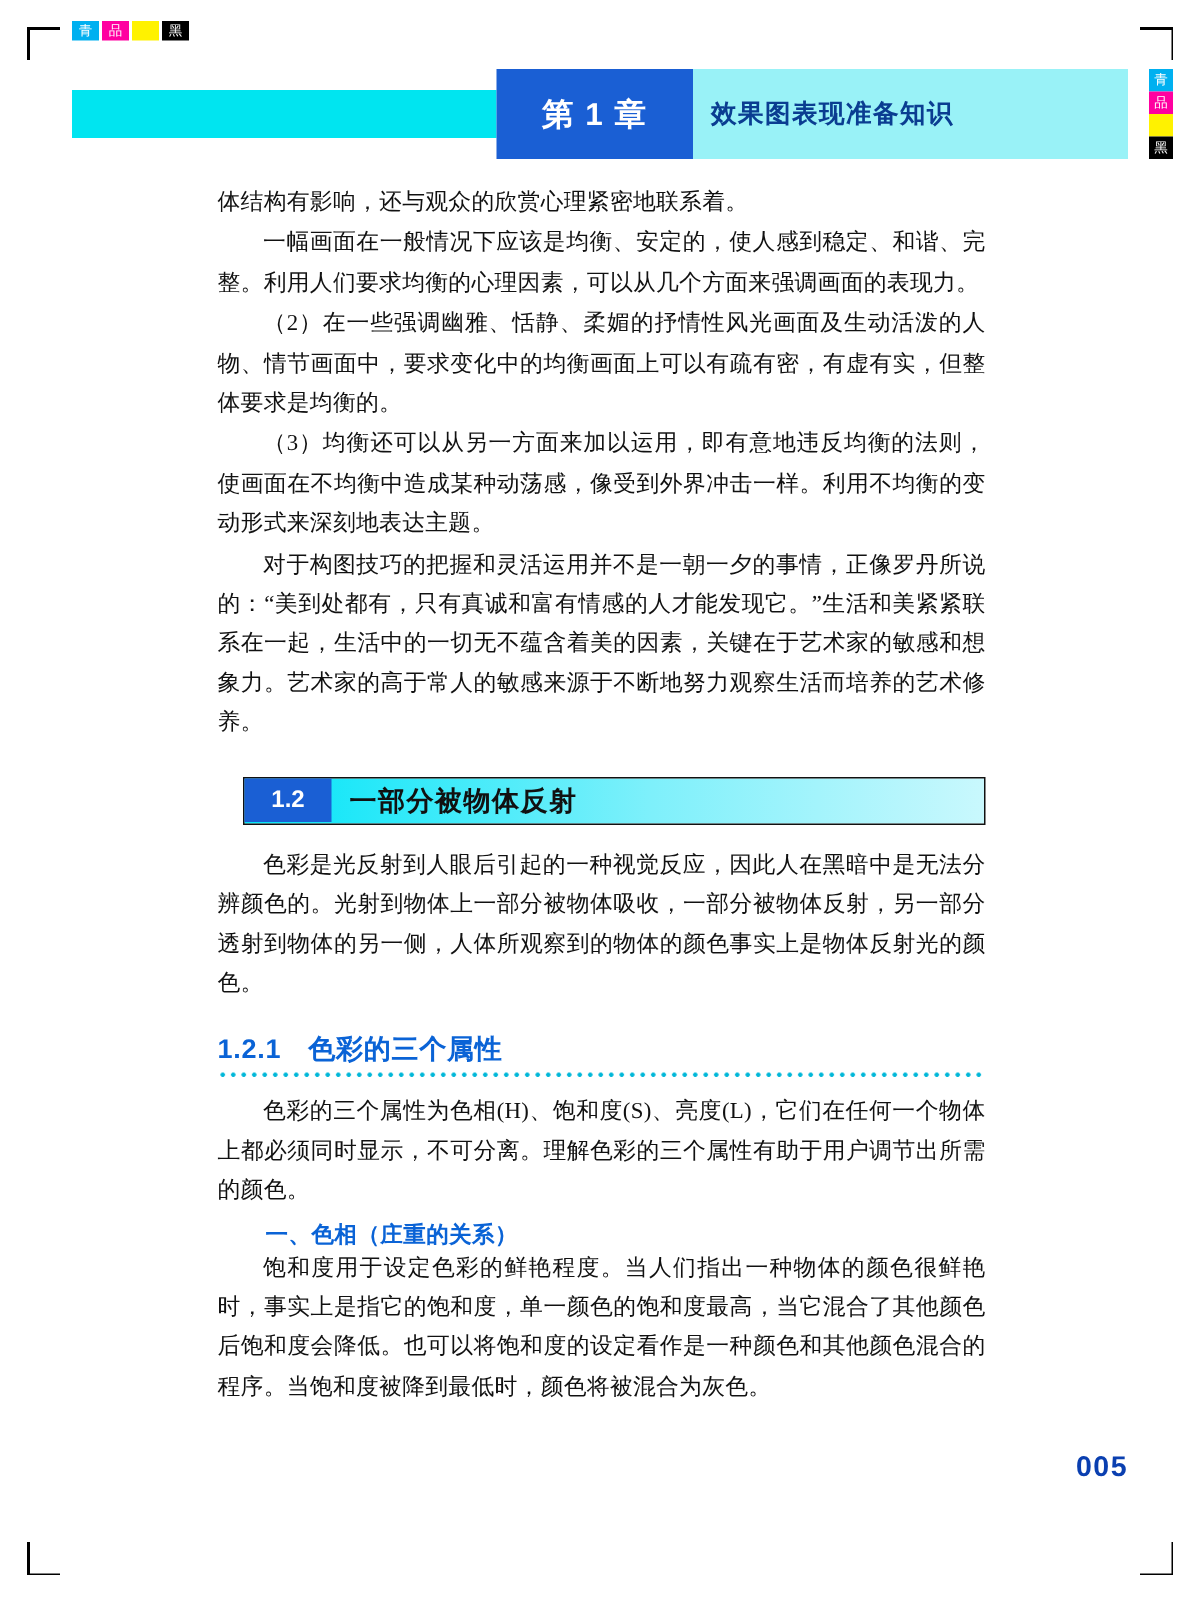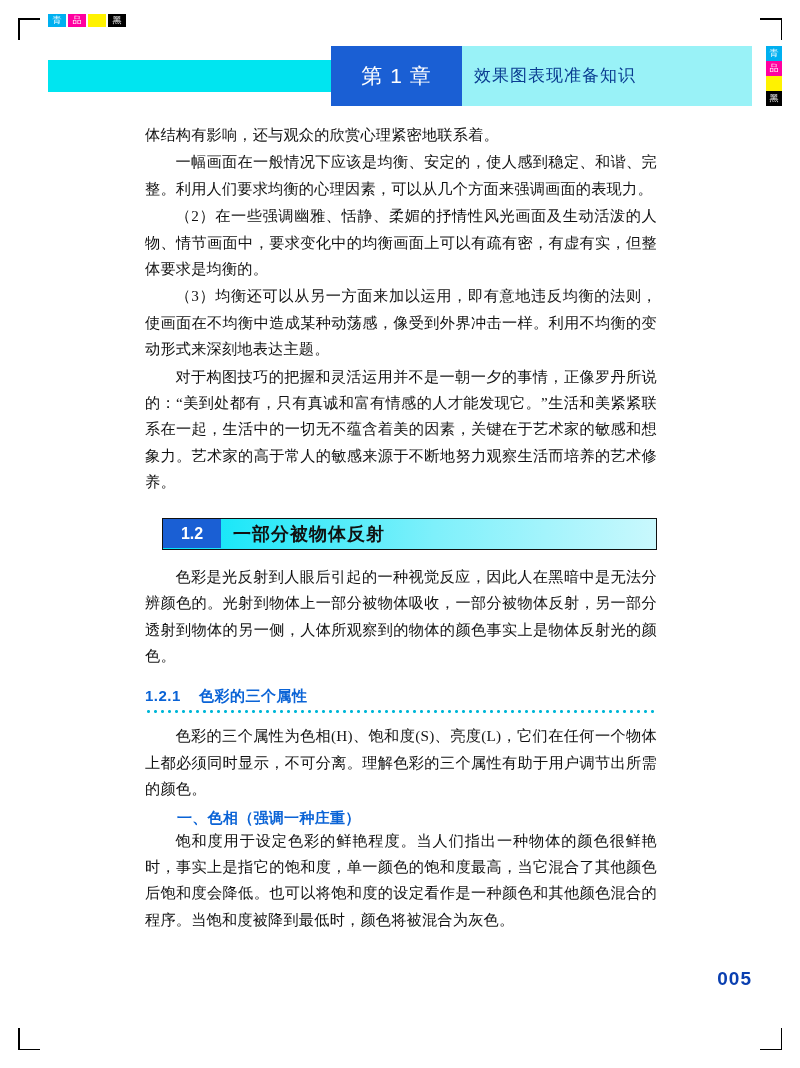--- a/index.html
+++ b/index.html
@@ -104,38 +104,38 @@
     height: 60px;
     background: #1a5fd4;
   }
   .banner .blue-box .chapter-text {
     position: absolute;
     left: 0; right: 0;
     top: 16px;
     text-align: center;
     color: #ffffff;
     font-family: "Liberation Sans", sans-serif;
-    font-weight: normal;
+    font-weight: bold;
     font-size: 21px;
     letter-spacing: 1px;
   }
   .banner .cyan-right {
     position: absolute;
     left: 414px; top: 0;
     width: 290px;
     height: 60px;
     background: #99f2f7;
   }
   .banner .cyan-right .title-text {
     position: absolute;
     left: 12px;
     top: 18px;
     color: #0a3d91;
     font-family: "Liberation Sans", sans-serif;
-    font-weight: normal;
+    font-weight: bold;
     font-size: 17px;
     letter-spacing: 1px;
   }
 
   
   .content {
     position: absolute;
     left: 145px;
     top: 122px;
     width: 512px;
@@ -184,21 +184,21 @@
     color: #111111;
     letter-spacing: 1px;
   }
 
   
   .sub-head {
     margin: 18px 0 4px 0;
   }
   .sub-head .sub-text {
     font-family: "Liberation Sans", sans-serif;
-    font-size: 15px;
+    font-size: 18px;
     font-weight: bold;
     color: #0a63d6;
     letter-spacing: 0.5px;
   }
   .sub-head .sub-num {
     margin-right: 14px;
   }
   .dotted-rule {
     height: 3px;
     margin: 4px 0 10px 0;
@@ -295,21 +295,21 @@
 
     <div class="sub-head">
       <span class="sub-text sub-num">1.2.1</span>
       <span class="sub-text">色彩的三个属性</span>
     </div>
     <div class="dotted-rule"></div>
 
     <p class="para indent">色彩的三个属性为色相(H)、饱和度(S)、亮度(L)，它们在任何一个物体上都必须同时显示，不可分离。理解色彩的三个属性有助于用户调节出所需的颜色。</p>
 
     <p class="lead-para">
-      <span class="lead">一、色相（强调一种庄重）</span>
+      <span class="lead">一、色相（庄重的关系）</span>
     </p>
 
     <p class="para indent">饱和度用于设定色彩的鲜艳程度。当人们指出一种物体的颜色很鲜艳时，事实上是指它的饱和度，单一颜色的饱和度最高，当它混合了其他颜色后饱和度会降低。也可以将饱和度的设定看作是一种颜色和其他颜色混合的程序。当饱和度被降到最低时，颜色将被混合为灰色。</p>
 
   </div>
 
   <div class="page-number">005</div>
 
 </div>
 

